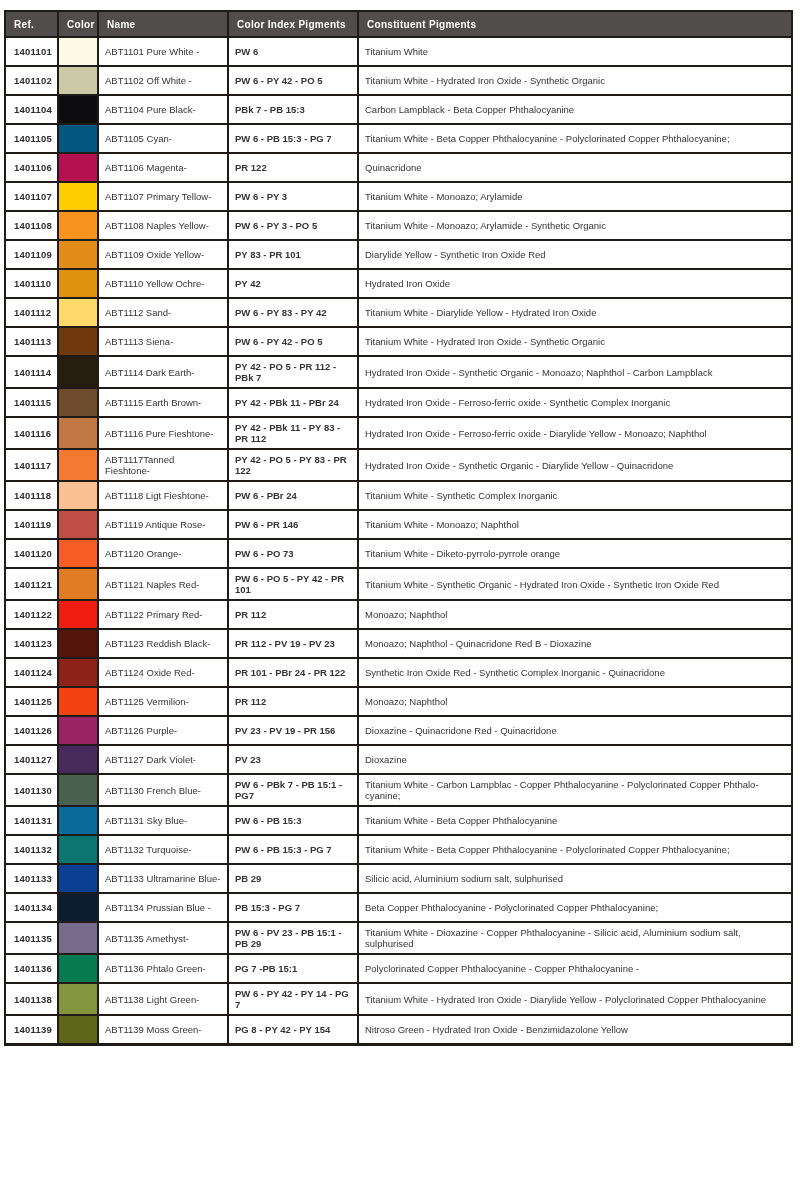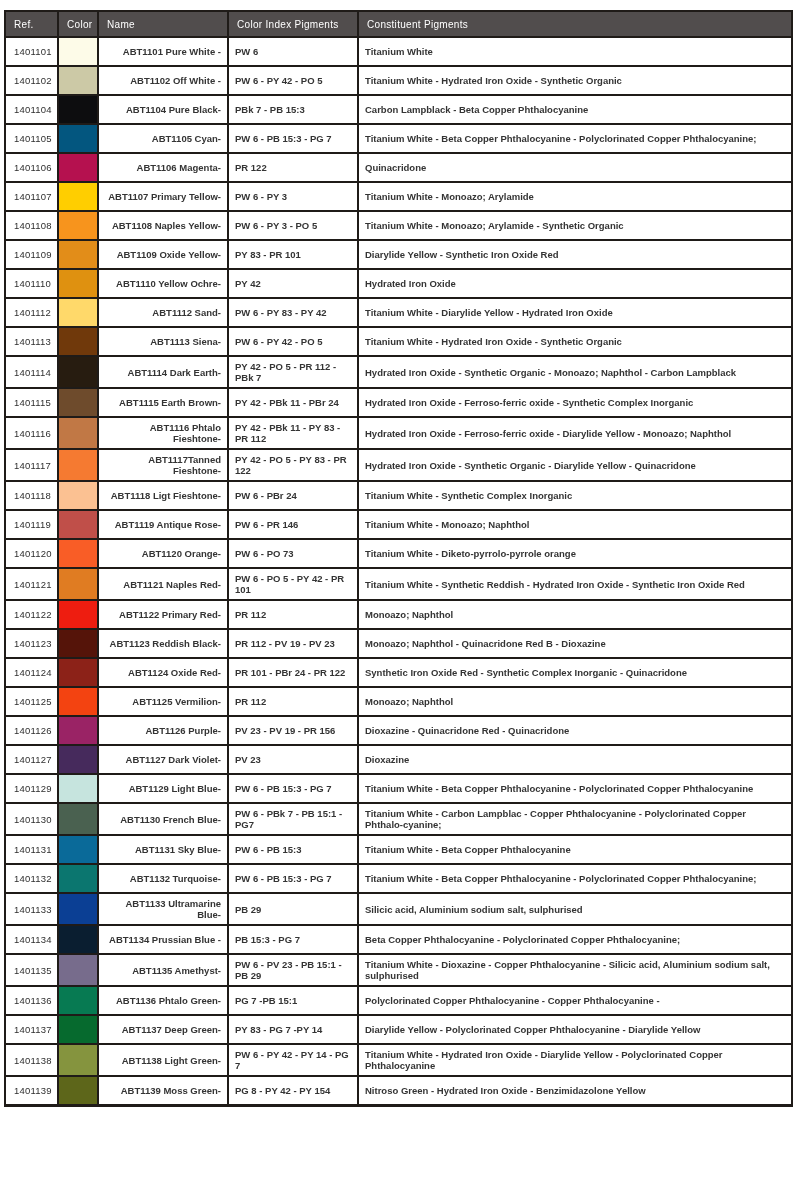--- a/index.html
+++ b/index.html
@@ -25,52 +25,51 @@
     vertical-align: middle;
     overflow: hidden;
   }
   table.pigment-table {
     border-bottom: 3px solid #1f1b18;
   }
   thead th {
     background: #514d4d;
     color: #ffffff;
     font-size: 10px;
-    font-weight: normal;
+    font-weight: bold;
     text-align: left;
     letter-spacing: 0.3px;
     padding: 6px 8px;
     height: 12px;
   }
   tbody td {
     font-size: 9.5px;
     line-height: 11px;
     padding: 4px 6px;
     height: 19px;
   }
   td.ref-cell {
-    font-weight: normal;
+    font-weight: bold;
     color: #2e2e2e;
     padding-left: 8px;
     letter-spacing: 0.2px;
   }
   td.swatch-cell {
     padding: 0;
   }
   td.name-cell {
-    font-weight: bold;
+    font-weight: normal;
     color: #343434;
-    text-align: right;
   }
   td.ci-cell {
     font-weight: bold;
     color: #343434;
   }
   td.const-cell {
-    font-weight: bold;
+    font-weight: normal;
     color: #343434;
     padding-right: 13px;
   }
   
   col.c-ref   { width: 53px;  }
   col.c-color { width: 40px;  }
   col.c-name  { width: 130px; }
   col.c-ci    { width: 130px; }
   col.c-const { width: 434px; }
 </style>
@@ -183,21 +182,21 @@
         <tr>
           <td class="ref-cell">1401115</td>
           <td class="swatch-cell" style="background: rgb(110, 75, 44);"></td>
           <td class="name-cell">ABT1115 Earth Brown-</td>
           <td class="ci-cell">PY 42 - PBk 11 - PBr 24</td>
           <td class="const-cell">Hydrated Iron Oxide - Ferroso-ferric oxide - Synthetic Complex Inorganic</td>
         </tr>
         <tr>
           <td class="ref-cell">1401116</td>
           <td class="swatch-cell" style="background: rgb(193, 120, 69);"></td>
-          <td class="name-cell">ABT1116 Phtalo Fieshtone-</td>
+          <td class="name-cell">ABT1116 Pure Fieshtone-</td>
           <td class="ci-cell">PY 42 - PBk 11 - PY 83 - PR 112</td>
           <td class="const-cell">Hydrated Iron Oxide - Ferroso-ferric oxide - Diarylide Yellow - Monoazo; Naphthol</td>
         </tr>
         <tr>
           <td class="ref-cell">1401117</td>
           <td class="swatch-cell" style="background: rgb(245, 122, 49);"></td>
           <td class="name-cell">ABT1117Tanned Fieshtone-</td>
           <td class="ci-cell">PY 42 - PO 5 - PY 83 - PR 122</td>
           <td class="const-cell">Hydrated Iron Oxide - Synthetic Organic - Diarylide Yellow - Quinacridone</td>
         </tr>
@@ -220,21 +219,21 @@
           <td class="swatch-cell" style="background: rgb(249, 93, 38);"></td>
           <td class="name-cell">ABT1120 Orange-</td>
           <td class="ci-cell">PW 6 - PO 73</td>
           <td class="const-cell">Titanium White - Diketo-pyrrolo-pyrrole orange</td>
         </tr>
         <tr>
           <td class="ref-cell">1401121</td>
           <td class="swatch-cell" style="background: rgb(224, 124, 34);"></td>
           <td class="name-cell">ABT1121 Naples Red-</td>
           <td class="ci-cell">PW 6 - PO 5 - PY 42 - PR 101</td>
-          <td class="const-cell">Titanium White - Synthetic Reddish - Hydrated Iron Oxide - Synthetic Iron Oxide Red</td>
+          <td class="const-cell">Titanium White - Synthetic Organic - Hydrated Iron Oxide - Synthetic Iron Oxide Red</td>
         </tr>
         <tr>
           <td class="ref-cell">1401122</td>
           <td class="swatch-cell" style="background: rgb(238, 29, 16);"></td>
           <td class="name-cell">ABT1122 Primary Red-</td>
           <td class="ci-cell">PR 112</td>
           <td class="const-cell">Monoazo; Naphthol</td>
         </tr>
         <tr>
           <td class="ref-cell">1401123</td>
@@ -265,27 +264,20 @@
           <td class="const-cell">Dioxazine - Quinacridone Red - Quinacridone</td>
         </tr>
         <tr>
           <td class="ref-cell">1401127</td>
           <td class="swatch-cell" style="background: rgb(70, 42, 92);"></td>
           <td class="name-cell">ABT1127 Dark Violet-</td>
           <td class="ci-cell">PV 23</td>
           <td class="const-cell">Dioxazine</td>
         </tr>
         <tr>
-          <td class="ref-cell">1401129</td>
-          <td class="swatch-cell" style="background: rgb(198, 228, 222);"></td>
-          <td class="name-cell">ABT1129 Light Blue-</td>
-          <td class="ci-cell">PW 6 - PB 15:3 - PG 7</td>
-          <td class="const-cell">Titanium White - Beta Copper Phthalocyanine - Polyclorinated Copper Phthalocyanine</td>
-        </tr>
-        <tr>
           <td class="ref-cell">1401130</td>
           <td class="swatch-cell" style="background: rgb(74, 97, 80);"></td>
           <td class="name-cell">ABT1130 French Blue-</td>
           <td class="ci-cell">PW 6 - PBk 7 - PB 15:1 - PG7</td>
           <td class="const-cell">Titanium White - Carbon Lampblac - Copper Phthalocyanine - Polyclorinated Copper Phthalo-cyanine;</td>
         </tr>
         <tr>
           <td class="ref-cell">1401131</td>
           <td class="swatch-cell" style="background: rgb(10, 106, 153);"></td>
           <td class="name-cell">ABT1131 Sky Blue-</td>
@@ -321,27 +313,20 @@
           <td class="const-cell">Titanium White - Dioxazine - Copper Phthalocyanine - Silicic acid, Aluminium sodium salt, sulphurised</td>
         </tr>
         <tr>
           <td class="ref-cell">1401136</td>
           <td class="swatch-cell" style="background: rgb(7, 122, 82);"></td>
           <td class="name-cell">ABT1136 Phtalo Green-</td>
           <td class="ci-cell">PG 7 -PB 15:1</td>
           <td class="const-cell">Polyclorinated Copper Phthalocyanine - Copper Phthalocyanine -</td>
         </tr>
         <tr>
-          <td class="ref-cell">1401137</td>
-          <td class="swatch-cell" style="background: rgb(6, 106, 46);"></td>
-          <td class="name-cell">ABT1137 Deep Green-</td>
-          <td class="ci-cell">PY 83 - PG 7 -PY 14</td>
-          <td class="const-cell">Diarylide Yellow - Polyclorinated Copper Phthalocyanine - Diarylide Yellow</td>
-        </tr>
-        <tr>
           <td class="ref-cell">1401138</td>
           <td class="swatch-cell" style="background: rgb(133, 148, 62);"></td>
           <td class="name-cell">ABT1138 Light Green-</td>
           <td class="ci-cell">PW 6 - PY 42 - PY 14 - PG 7</td>
           <td class="const-cell">Titanium White - Hydrated Iron Oxide - Diarylide Yellow - Polyclorinated Copper Phthalocyanine</td>
         </tr>
         <tr>
           <td class="ref-cell">1401139</td>
           <td class="swatch-cell" style="background: rgb(93, 102, 26);"></td>
           <td class="name-cell">ABT1139 Moss Green-</td>

